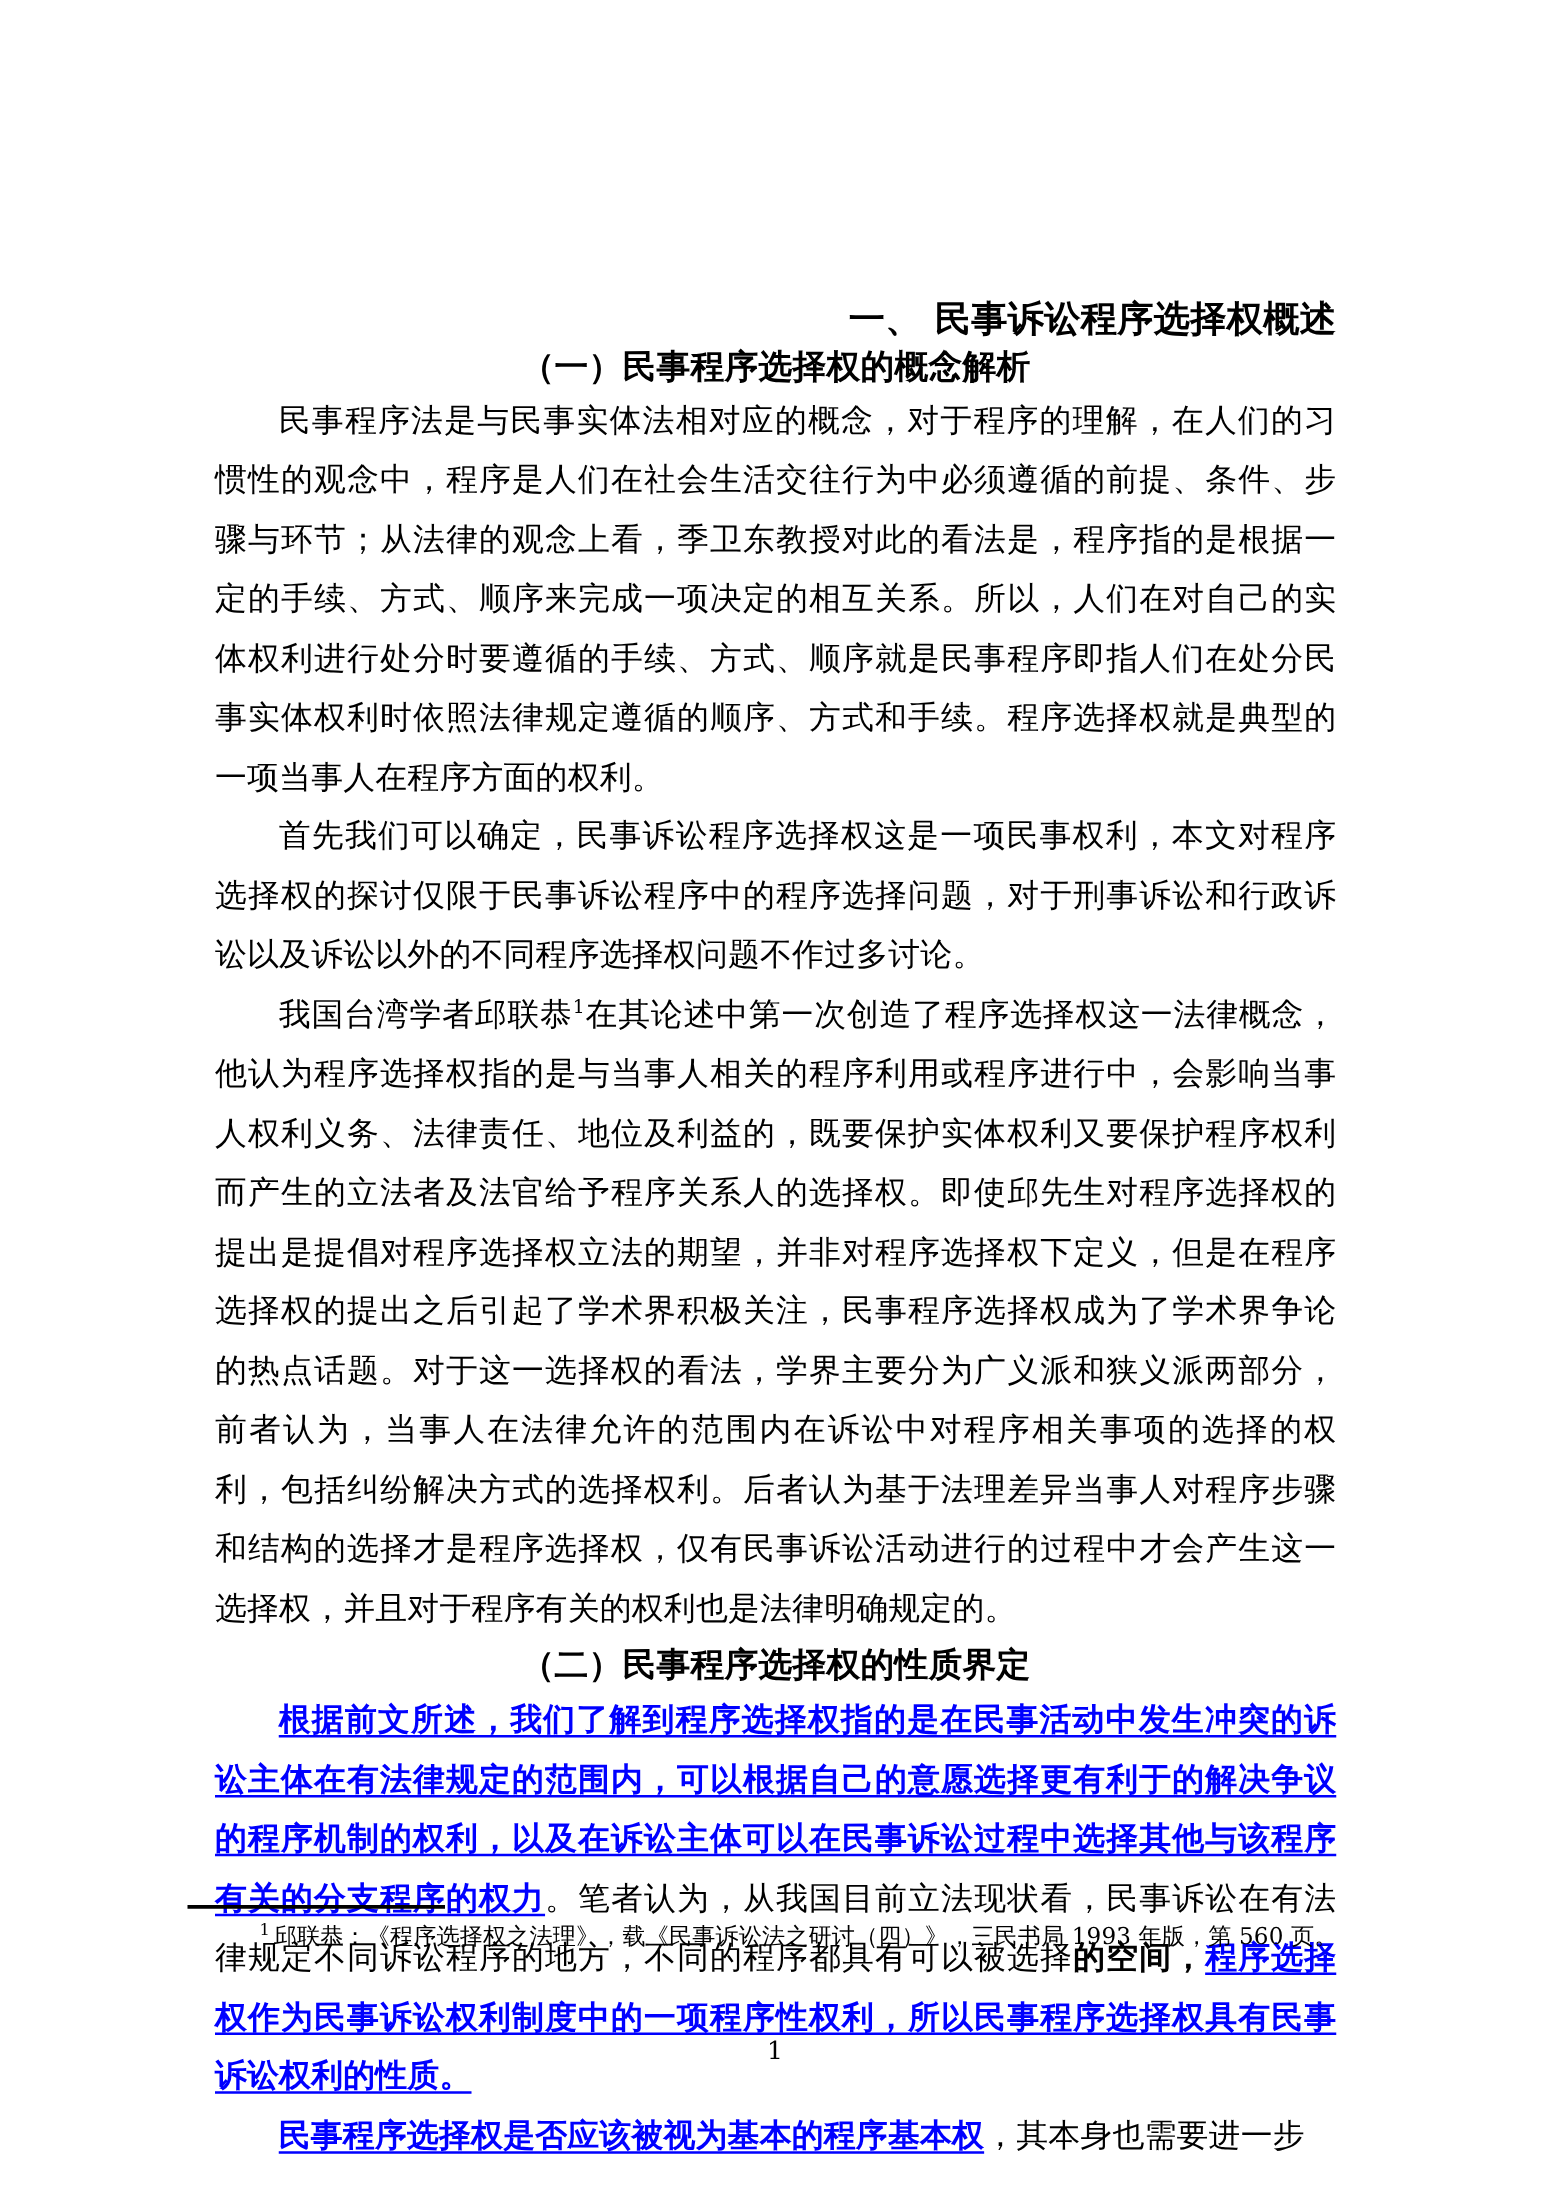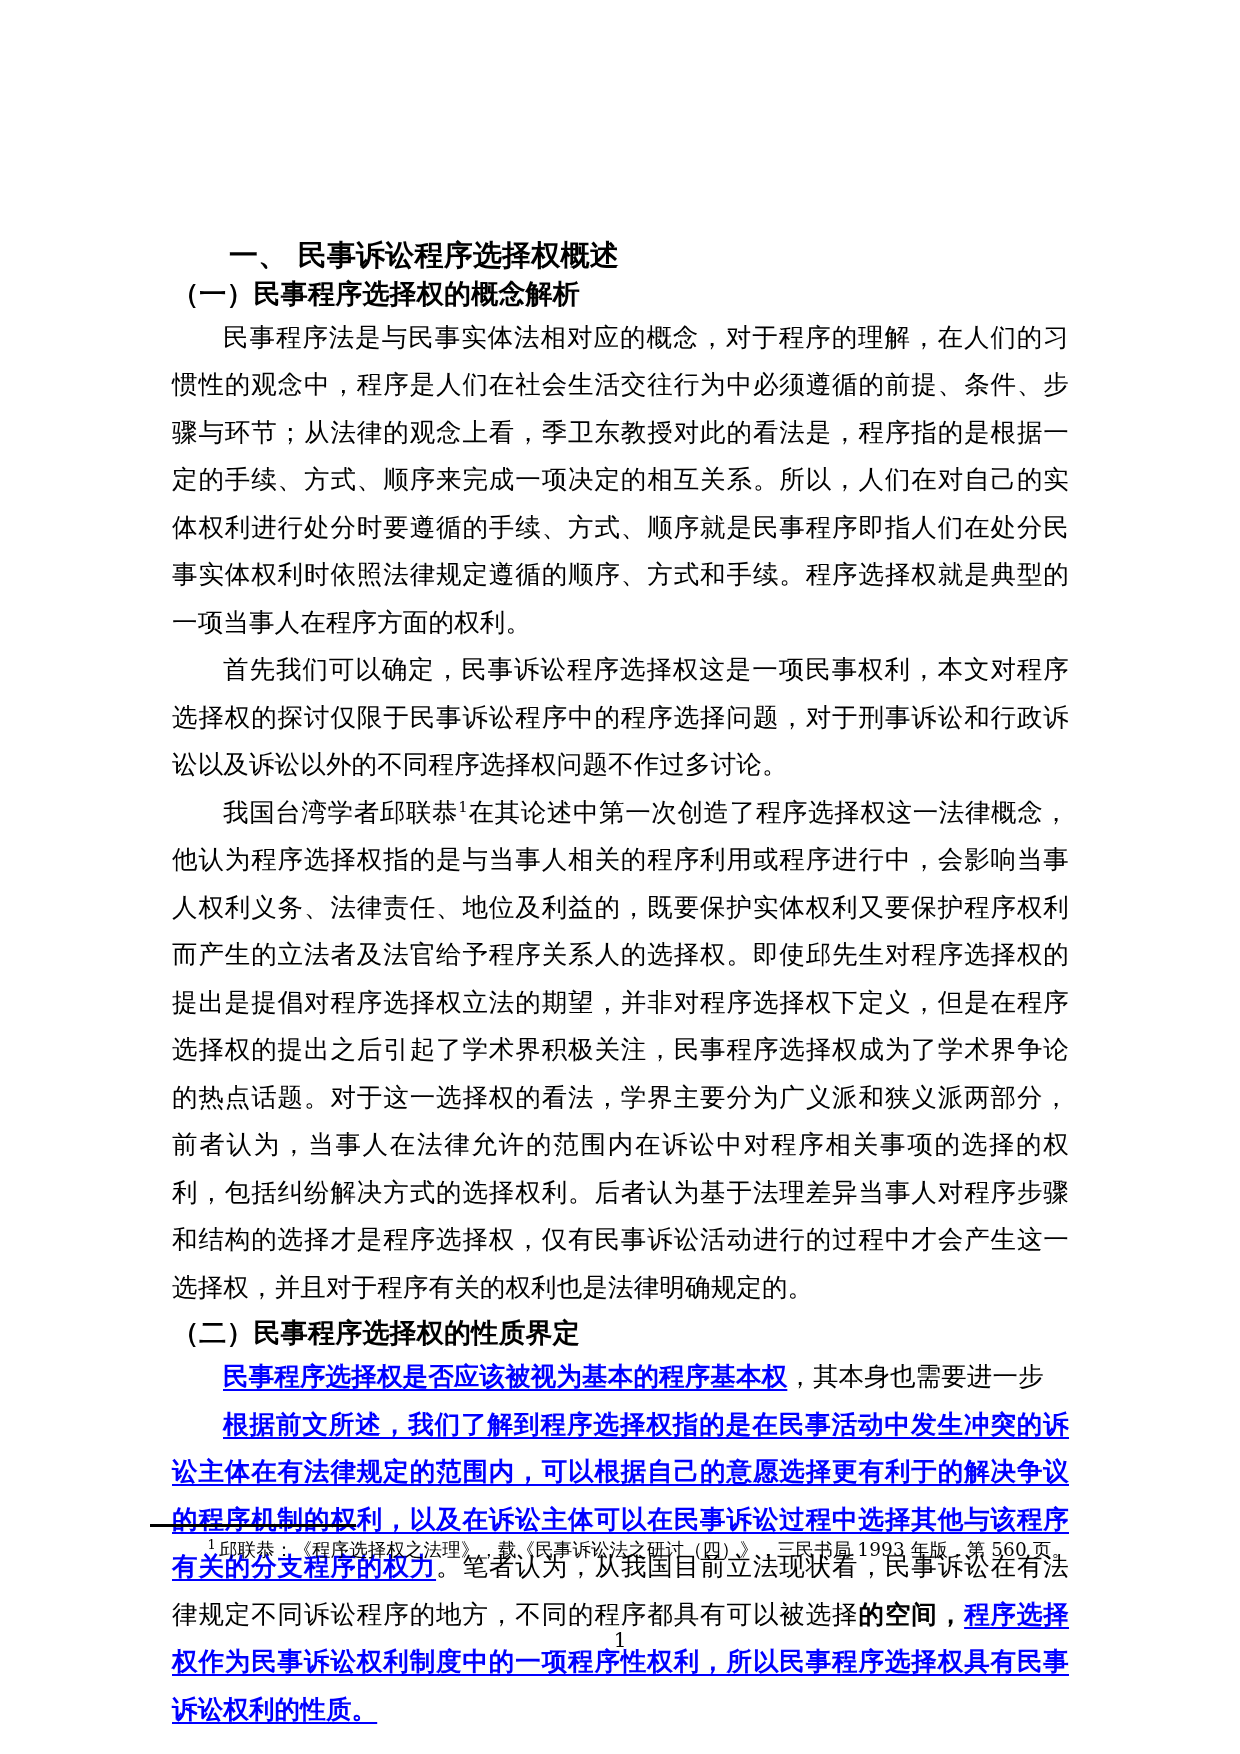--- a/index.html
+++ b/index.html
@@ -28,31 +28,33 @@
   
   .h-section {
     font-family: "DejaVu Sans", "Liberation Sans", sans-serif;
     font-weight: bold;
     font-size: 29px;
     line-height: 1.32;
     color: #000000;
     margin: 0 0 2px 0;
     text-indent: 57px;
     letter-spacing: 0.2px;
+    text-align: right;
   }
 
   .h-sub {
     font-family: "DejaVu Sans", "Liberation Sans", sans-serif;
     font-weight: bold;
     font-size: 27px;
     line-height: 1.36;
     color: #000000;
     margin: 0 0 1px 0;
     text-indent: 0px;
     letter-spacing: 0.2px;
+    text-align: center;
   }
 
   .h-sub.second {
     margin-top: 4px;
   }
 
   
   p.body {
     font-size: 25.5px;
     line-height: 47.5px;
@@ -140,23 +142,23 @@
     <h2 class="h-sub">（一）民事程序选择权的概念解析</h2>
 
     <p class="body">民事程序法是与民事实体法相对应的概念，对于程序的理解，在人们的习惯性的观念中，程序是人们在社会生活交往行为中必须遵循的前提、条件、步骤与环节；从法律的观念上看，季卫东教授对此的看法是，程序指的是根据一定的手续、方式、顺序来完成一项决定的相互关系。所以，人们在对自己的实体权利进行处分时要遵循的手续、方式、顺序就是民事程序即指人们在处分民事实体权利时依照法律规定遵循的顺序、方式和手续。程序选择权就是典型的一项当事人在程序方面的权利。</p>
 
     <p class="body">首先我们可以确定，民事诉讼程序选择权这是一项民事权利，本文对程序选择权的探讨仅限于民事诉讼程序中的程序选择问题，对于刑事诉讼和行政诉讼以及诉讼以外的不同程序选择权问题不作过多讨论。</p>
 
     <p class="body"><span>我国台湾学者邱联恭</span><sup class="fnref">1</sup><span>在其论述中第一次创造了程序选择权这一法律概念，他认为程序选择权指的是与当事人相关的程序利用或程序进行中，会影响当事人权利义务、法律责任、地位及利益的，既要保护实体权利又要保护程序权利而产生的立法者及法官给予程序关系人的选择权。即使邱先生对程序选择权的提出是提倡对程序选择权立法的期望，并非对程序选择权下定义，但是在程序选择权的提出之后引起了学术界积极关注，民事程序选择权成为了学术界争论的热点话题。对于这一选择权的看法，学界主要分为广义派和狭义派两部分，前者认为，当事人在法律允许的范围内在诉讼中对程序相关事项的选择的权利，包括纠纷解决方式的选择权利。后者认为基于法理差异当事人对程序步骤和结构的选择才是程序选择权，仅有民事诉讼活动进行的过程中才会产生这一选择权，并且对于程序有关的权利也是法律明确规定的。</span></p>
 
     <h2 class="h-sub second">（二）民事程序选择权的性质界定</h2>
 
+    <p class="body"><span class="blue">根据前文所述，我们了解到程序选择权指的是在民事活动中发生冲突的诉讼主体在有法律规定的范围内，可以根据自己的意愿选择更有利于的解决争议的程序机制的权利，以及在诉讼主体可以在民事诉讼过程中选择其他与该程序有关的分支程序的权力</span><span>。笔者认为，从我国目前立法现状看，民事诉讼在有法律规定不同诉讼程序的地方，不同的程序都具有可以被选择</span><span class="boldblack">的空间，</span><span class="blue">程序选择权作为民事诉讼权利制度中的一项程序性权利，所以民事程序选择权具有民事诉讼权利的性质。</span></p>
+
     <p class="body"><span class="blue">民事程序选择权是否应该被视为基本的程序基本权</span><span>，其本身也需要进一步</span></p>
-
-    <p class="body"><span class="blue">根据前文所述，我们了解到程序选择权指的是在民事活动中发生冲突的诉讼主体在有法律规定的范围内，可以根据自己的意愿选择更有利于的解决争议的程序机制的权利，以及在诉讼主体可以在民事诉讼过程中选择其他与该程序有关的分支程序的权力</span><span>。笔者认为，从我国目前立法现状看，民事诉讼在有法律规定不同诉讼程序的地方，不同的程序都具有可以被选择</span><span class="boldblack">的空间，</span><span class="blue">程序选择权作为民事诉讼权利制度中的一项程序性权利，所以民事程序选择权具有民事诉讼权利的性质。</span></p>
 
   </div>
 
   <div class="footnote-area">
     <div class="footnote-rule"></div>
     <p class="footnote-text"><sup>1</sup><span>邱联恭：《程序选择权之法理》，载《民事诉讼法之研讨（四）》，三民书局 1993 年版，第 560 页。</span></p>
   </div>
 
   <div class="page-number">1</div>
 

